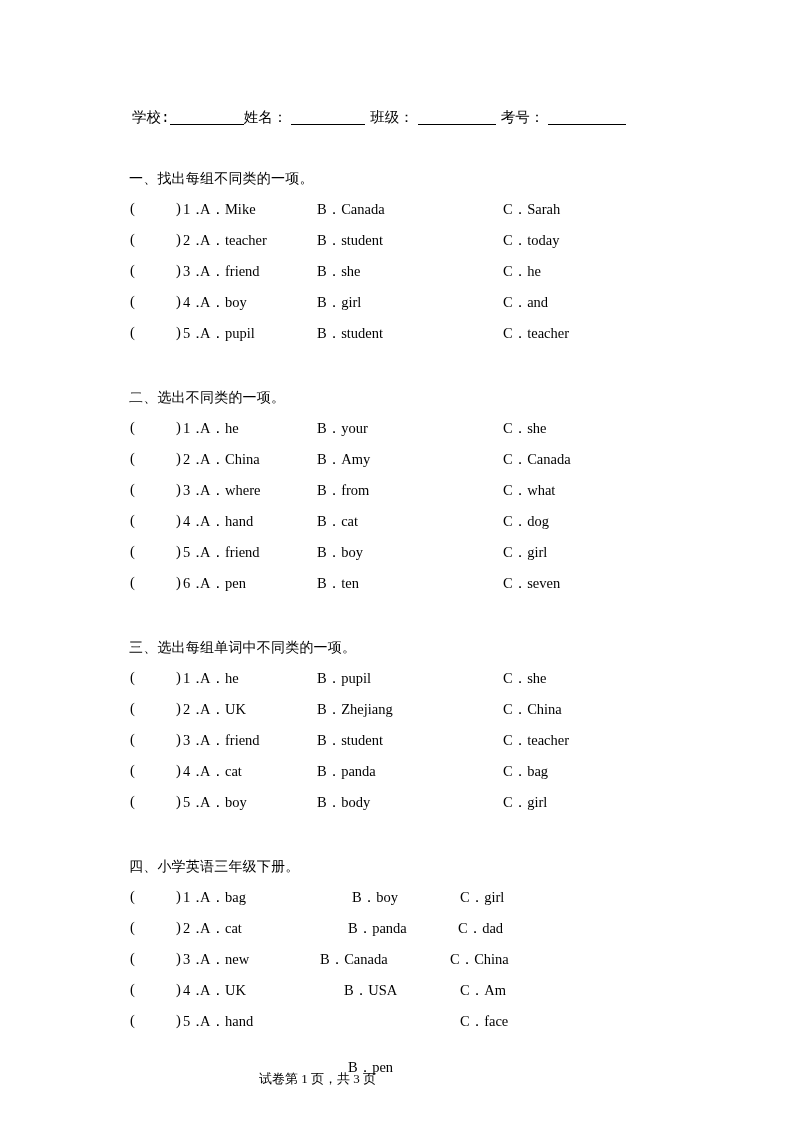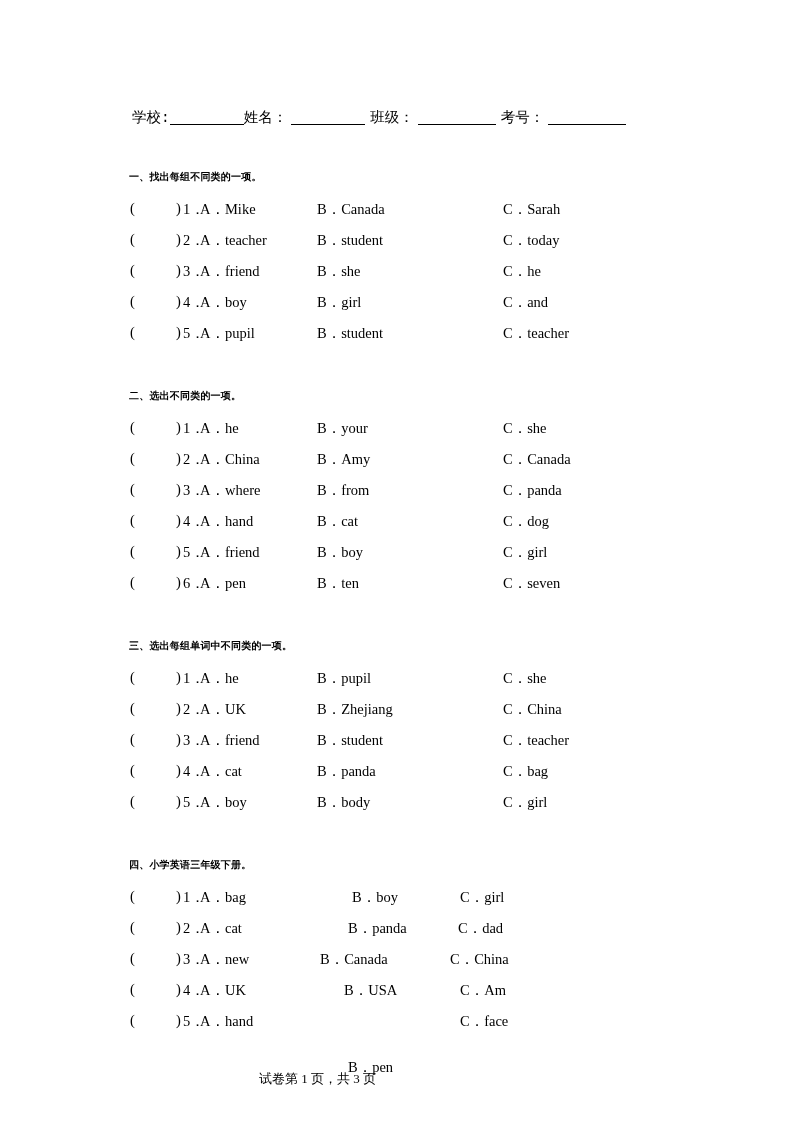--- a/index.html
+++ b/index.html
@@ -65,22 +65,22 @@
   .blank-name    { width: 74px; margin-left: 4px; }
   .blank-class   { width: 78px; margin-left: 4px; }
   .blank-number  { width: 78px; margin-left: 4px; }
   .gap-sm { display: inline-block; width: 5px; }
 
   
   .section-heading {
     position: absolute;
     left: 129px;
     font-family: "DejaVu Sans", "Liberation Sans", sans-serif;
-    font-weight: bold;
-    font-size: 10px;
+    font-weight: normal;
+    font-size: 14px;
     letter-spacing: 0.2px;
     white-space: nowrap;
   }
 
   
   .q-row {
     position: absolute;
     left: 130px;
     width: 620px;
     height: 31px;
@@ -192,21 +192,21 @@
         <span class="q-opt-a">A．China</span>
         <span class="q-opt-b">B．Amy</span>
         <span class="q-opt-c">C．Canada</span>
       </div>
       <div class="q-row" style="top: 481px;">
         <span class="q-bracket-open">(</span>
         <span class="q-bracket-close">)</span>
         <span class="q-num">3．</span>
         <span class="q-opt-a">A．where</span>
         <span class="q-opt-b">B．from</span>
-        <span class="q-opt-c">C．panda</span>
+        <span class="q-opt-c">C．what</span>
       </div>
       <div class="q-row" style="top: 512px;">
         <span class="q-bracket-open">(</span>
         <span class="q-bracket-close">)</span>
         <span class="q-num">4．</span>
         <span class="q-opt-a">A．hand</span>
         <span class="q-opt-b">B．cat</span>
         <span class="q-opt-c">C．dog</span>
       </div>
       <div class="q-row" style="top: 543px;">

